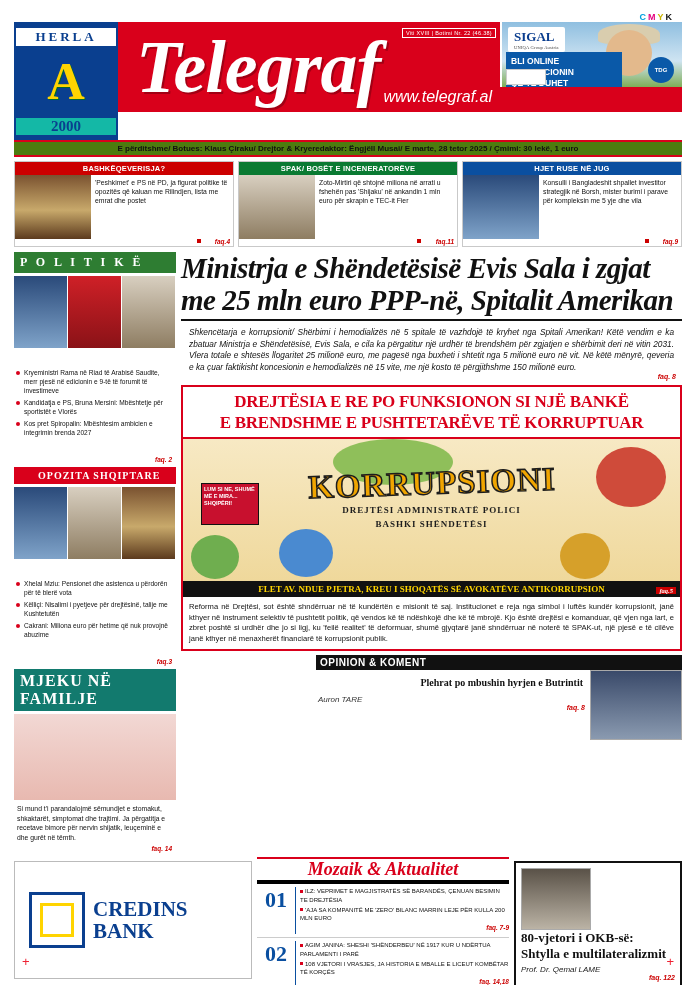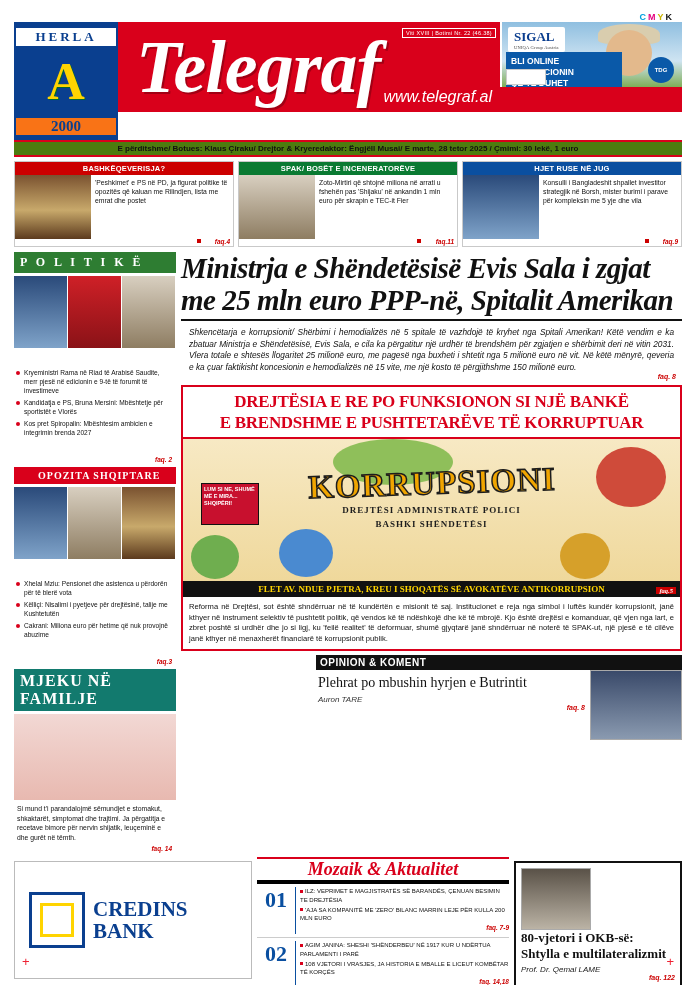--- a/index.html
+++ b/index.html
@@ -33,21 +33,21 @@
     display:flex; flex-direction:column; align-items:center; justify-content:space-between;
     padding:4px 0 3px 0;
   }
   .herla-top { font-size:13px; font-weight:bold; letter-spacing:3px;
      background:#fff; color:#0a3f8f; width:100%; text-align:center; padding:1px 0;
      font-family:"Liberation Serif", serif;}
   .herla-a {
     font-family:"Liberation Serif", serif; font-size:52px; font-weight:bold;
     color:#ffd400; line-height:52px; text-shadow:1px 1px 0 #063; position:relative;
   }
-  .herla-year { background:#f97316; color:#0a3f8f; font-weight:bold; font-size:15px;
+  .herla-year { background:#14b8a6; color:#0a3f8f; font-weight:bold; font-size:15px;
      width:100%; text-align:center; font-family:"Liberation Serif", serif; }
   .title-block { flex:1; position:relative; background:#fff; }
   .title-red {
     background:#d9001b; height:90px; position:relative; overflow:hidden;
   }
   .telegraf {
     font-family:"Liberation Serif", serif; font-style:italic; font-weight:bold;
     color:#fff; font-size:74px; line-height:90px; padding-left:18px;
     letter-spacing:-1px; text-shadow:2px 2px 0 rgba(0,0,0,.25);
   }
@@ -175,21 +175,21 @@
     font-family:"Liberation Serif",serif; position:relative;
   }
   .kfoot .pg { color:#fff; background:#c00; padding:0 3px; right:4px; bottom:3px;}
   .ktext { font-size:7.6px; line-height:10.5px; text-align:justify; padding:5px 6px; color:#111; }
 
   
   .opin { display:flex; gap:5px; margin-top:4px; }
   .opin-left { width:130px; }
   .opin-right { flex:1; }
   .opin-hd { background:#111; color:#fff; font-weight:bold; font-size:10px; padding:2px 4px; letter-spacing:.5px;}
-  .opin-title { font-family:"Liberation Serif",serif; font-weight:normal; font-size:14px; line-height:17px; padding:4px 2px; color:#111;}
+  .opin-title { font-family:"Liberation Serif",serif; font-weight:bold; font-size:10px; line-height:17px; padding:4px 2px; color:#111;text-align:right;}
   .opin-author { font-size:8px; font-style:italic; color:#333; padding-left:2px; }
   .opin-img { width:92px; height:70px; background:linear-gradient(#3a4a6a,#8a9ab0); border:1px solid #aaa; }
   .opin-img2 { width:70px; height:62px; background:linear-gradient(#5a5248,#bbb3a5); border:1px solid #aaa; }
 
   
   .moz-wrap { margin-top:5px; display:flex; gap:5px; }
   .moz-left { width:238px; }
   .moz-right { flex:1; }
   .moz-hd {
     font-family:"Liberation Serif",serif; font-style:italic; font-weight:bold; color:#d9001b;

